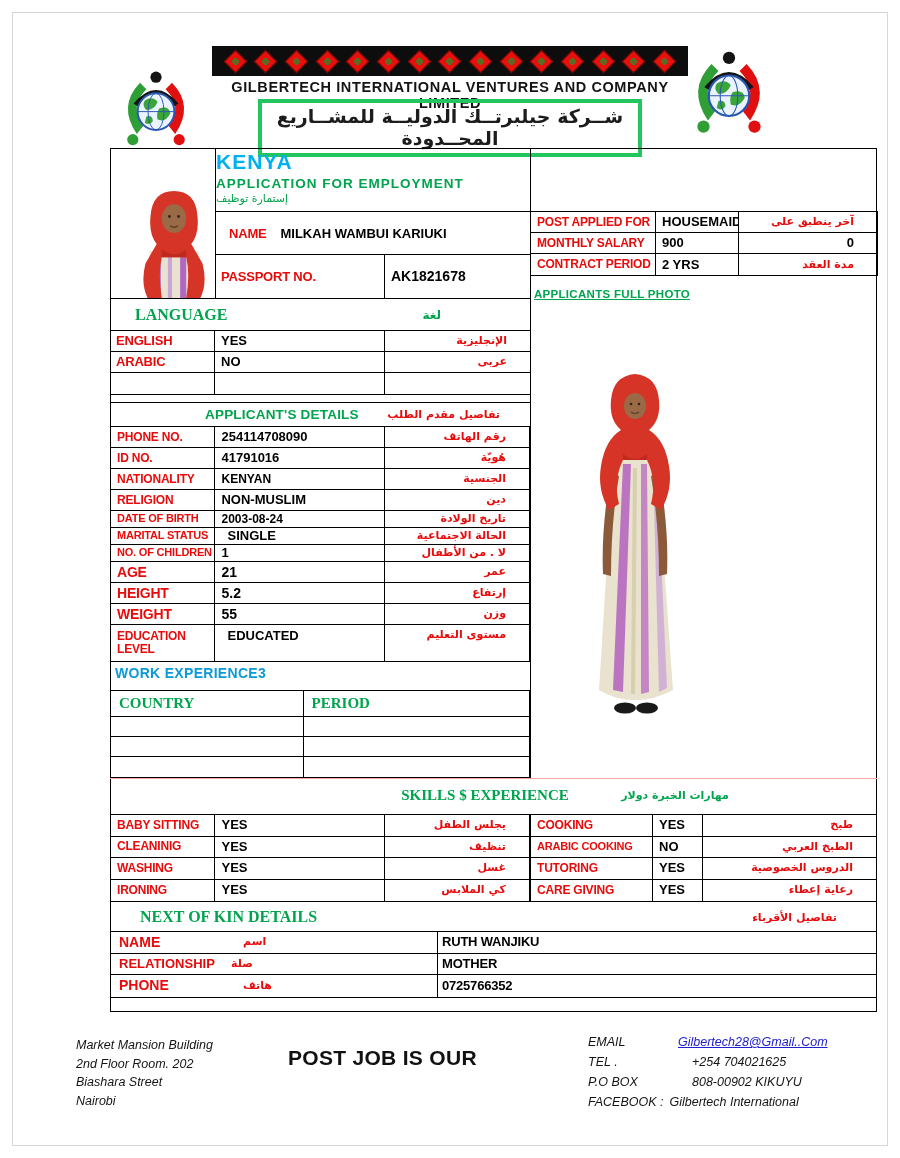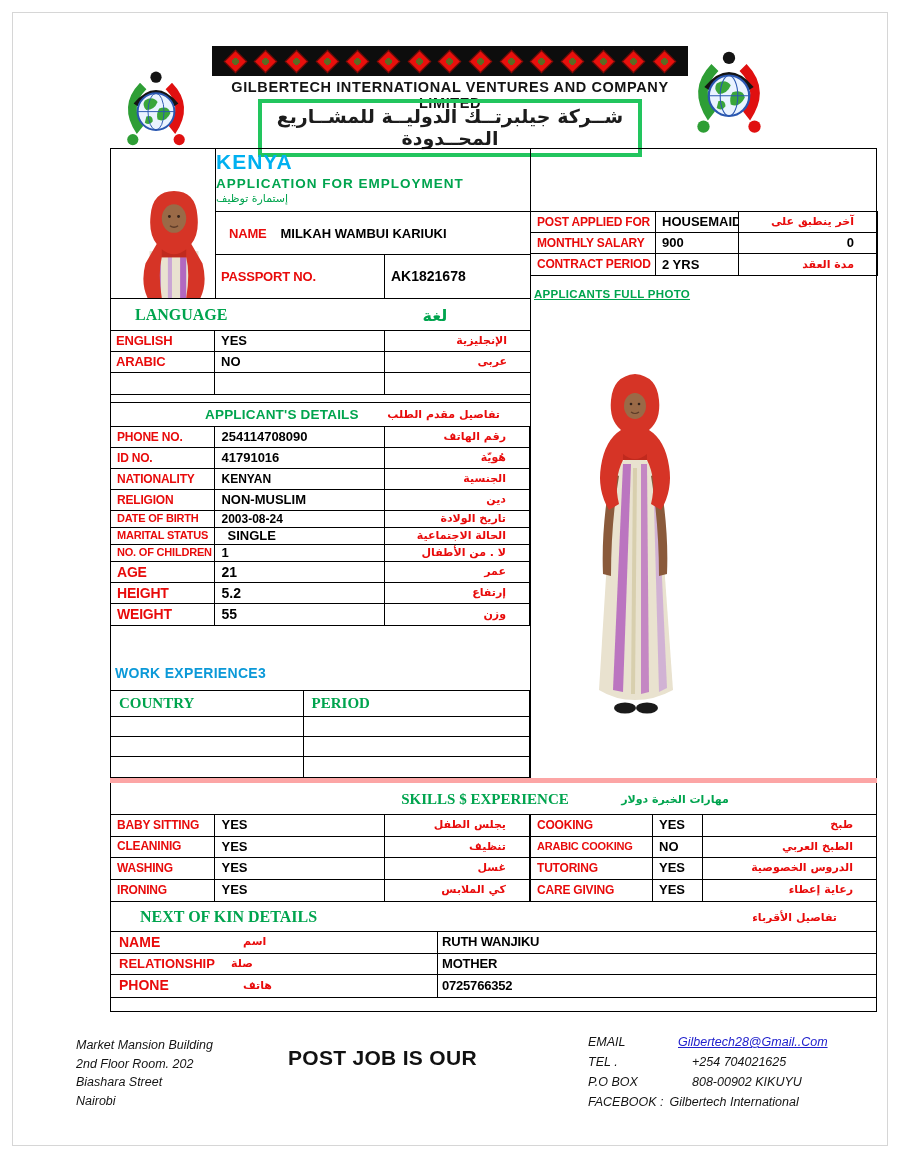--- a/index.html
+++ b/index.html
@@ -56,21 +56,21 @@
   .t-post .tc:nth-child(1){width:125px}
   .t-post .tc:nth-child(2){width:83px}
   .t-post .tc:nth-child(3){width:138px}
   .t-post .trow:nth-child(2) .arc{color:#000;font-size:13px;font-family:"Liberation Sans",sans-serif}
   .full-photo-label{position:absolute;left:534px;top:288px;color:var(--green);font-size:11.5px;
                     font-weight:bold;text-decoration:underline;letter-spacing:.3px}
 
   .lang-heading{position:absolute;left:110px;top:300px;width:420px;height:30px;display:flex;align-items:center}
   .serif-green{font-family:"Liberation Serif",serif;font-weight:bold;color:var(--green)}
   .lang-heading .t1{font-size:16px;margin-left:25px}
-  .lang-heading .t2{font-size:16px;margin-left:195px;direction:rtl;font-family:"DejaVu Sans",sans-serif;color:var(--green);font-weight:bold}
+  .lang-heading .t2{font-size:12px;margin-left:195px;direction:rtl;font-family:"DejaVu Sans",sans-serif;color:var(--green);font-weight:bold}
 
   .t-lang{position:absolute;left:110px;top:330px;width:420px;border-top:1px solid #000;border-bottom:1px solid #000}
   .t-lang .trow{height:21px}
   .t-lang .tc:nth-child(1){width:105px}
   .t-lang .tc:nth-child(2){width:170px}
   .t-lang .tc:nth-child(3){width:145px}
 
   .details-heading{position:absolute;left:110px;top:402px;width:420px;height:24px;
                    border-top:1px solid #000;display:flex;align-items:center}
   .details-heading .t1{color:var(--green);font-size:13.5px;font-weight:bold;margin-left:95px;letter-spacing:.2px}
@@ -87,21 +87,21 @@
   .t-details .tc:nth-child(3){width:145px}
 
   .work-title{position:absolute;left:115px;top:665px;color:var(--blue);font-size:14px;font-weight:bold;letter-spacing:.3px}
   .t-country{position:absolute;left:110px;top:690px;width:420px;border:1px solid #000}
   .t-country .trow{height:20px}
   .t-country .trow:nth-child(1){height:26px}
   .t-country .tc:nth-child(1){width:193px}
   .t-country .tc:nth-child(2){width:226px}
   .t-country .hc{font-family:"Liberation Serif",serif;font-weight:bold;color:var(--green);font-size:15px;padding-left:8px}
 
-  .skills-heading{position:absolute;left:110px;top:778px;width:767px;height:36px;border-top:5px solid #fca5a5}
+  .skills-heading{position:absolute;left:110px;top:778px;width:767px;height:36px;border-top:1px solid #fca5a5}
   .skills-heading .t1{position:absolute;left:245px;width:260px;text-align:center;top:8px;
                       font-family:"Liberation Serif",serif;font-weight:bold;color:var(--green);font-size:15px}
   .skills-heading .t2{position:absolute;left:470px;width:190px;text-align:center;top:10px;direction:rtl;
                       font-family:"DejaVu Sans",sans-serif;font-weight:bold;color:var(--green);font-size:11px}
   .t-skl{position:absolute;left:110px;top:814px;width:420px;border:1px solid #000}
   .t-skl .trow{height:21.5px}
   .t-skl .tc:nth-child(1){width:105px}
   .t-skl .tc:nth-child(2){width:170px}
   .t-skl .tc:nth-child(3){width:145px}
   .t-skr{position:absolute;left:530px;top:814px;width:347px;border:1px solid #000}
@@ -333,20 +333,25 @@
     <div class="trow">
       <div class="tc lblc" style="font-size:14px">HEIGHT</div>
       <div class="tc valc" style="font-size:14px">5.2</div>
       <div class="tc arc">إرتفاع</div>
     </div>
     <div class="trow">
       <div class="tc lblc" style="font-size:14px">WEIGHT</div>
       <div class="tc valc" style="font-size:14px">55</div>
       <div class="tc arc">وزن</div>
     </div>
+    <div class="trow">
+      <div class="tc lblc">EDUCATION LEVEL</div>
+      <div class="tc valc" style="align-items:flex-start;padding-top:4px;padding-left:12px">EDUCATED</div>
+      <div class="tc arc" style="align-items:flex-start;padding-top:4px">مستوى التعليم</div>
+    </div>
   </div>
 
   <div class="work-title">WORK EXPERIENCE3</div>
   <div class="t-country">
     <div class="trow">
       <div class="tc hc">COUNTRY</div>
       <div class="tc hc">PERIOD</div>
     </div>
     <div class="trow">
       <div class="tc valc"></div>

